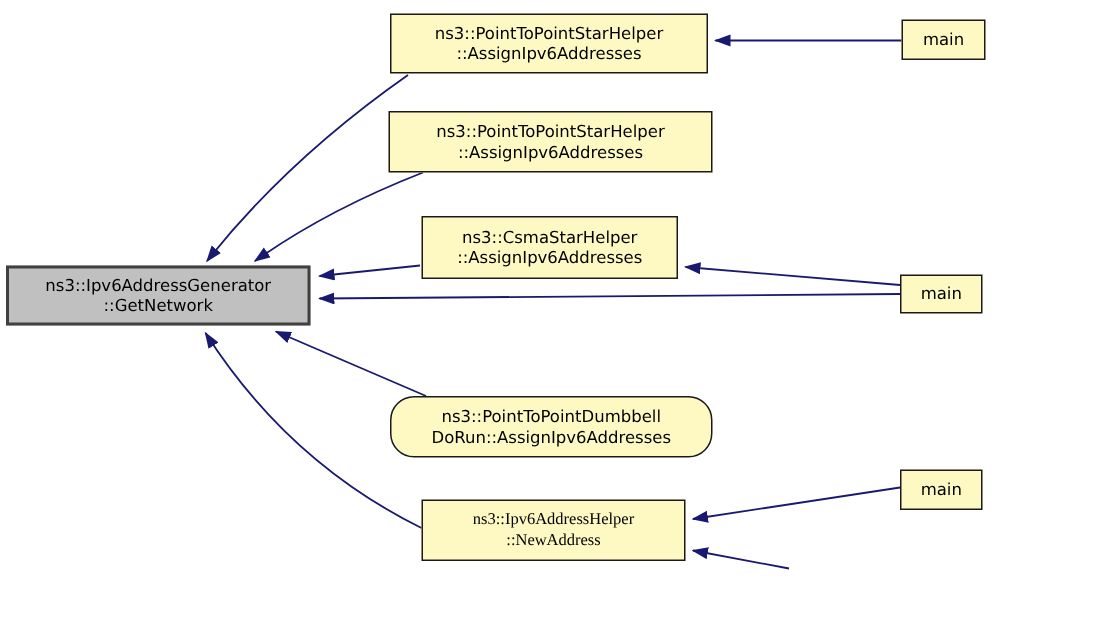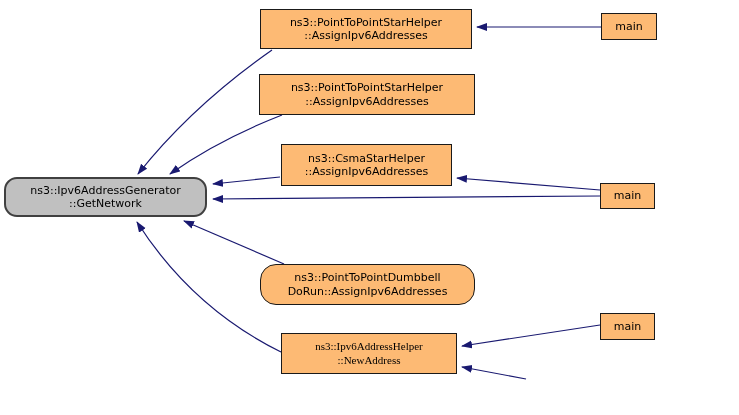--- a/index.html
+++ b/index.html
@@ -21,42 +21,42 @@
     width: 739px; height: 415px;
   }
   svg.edges path.edge {
     fill: none;
     stroke: #191970;
     stroke-width: 1.2;
   }
   .node {
     position: absolute;
     box-sizing: border-box;
-    background: #fdba74;
+    background: #fef9c3;
     border: 1px solid #1a1a1a;
     display: flex;
     flex-direction: column;
     align-items: center;
     justify-content: center;
     font-size: 11px;
     line-height: 13.5px;
     color: #000000;
     text-align: center;
     white-space: nowrap;
     cursor: pointer;
   }
   .node.highlight {
     background: #c0c0c0;
     border: 2px solid #404040;
     cursor: default;
   }
   .node span { display: block; }
 
   
-  #n-getnetwork { left: 4px;   top: 177px; width: 203px; height: 40px; border-radius: 13px; }
+  #n-getnetwork { left: 4px;   top: 177px; width: 203px; height: 40px; }
   #n-p2pstar    { left: 260px; top: 9px;   width: 212px; height: 40px; }
   #n-p2pgrid    { left: 259px; top: 74px;  width: 216px; height: 41px; }
   #n-csmastar   { left: 281px; top: 144px; width: 171px; height: 42px; }
   #n-dumbbell   { left: 260px; top: 264px; width: 215px; height: 41px; border-radius: 16px; }
   #n-newaddress { left: 281px; top: 333px; width: 176px; height: 41px; font-family: Liberation Serif, serif; }
   #n-main-top    { left: 601px; top: 13px;  width: 56px; height: 27px; }
   #n-main-middle { left: 600px; top: 183px; width: 55px; height: 26px; }
   #n-main-bottom { left: 600px; top: 313px; width: 55px; height: 27px; }
   #n-dorun      { left: 526px; top: 363px; width: 211px; height: 42px; }
 </style>

